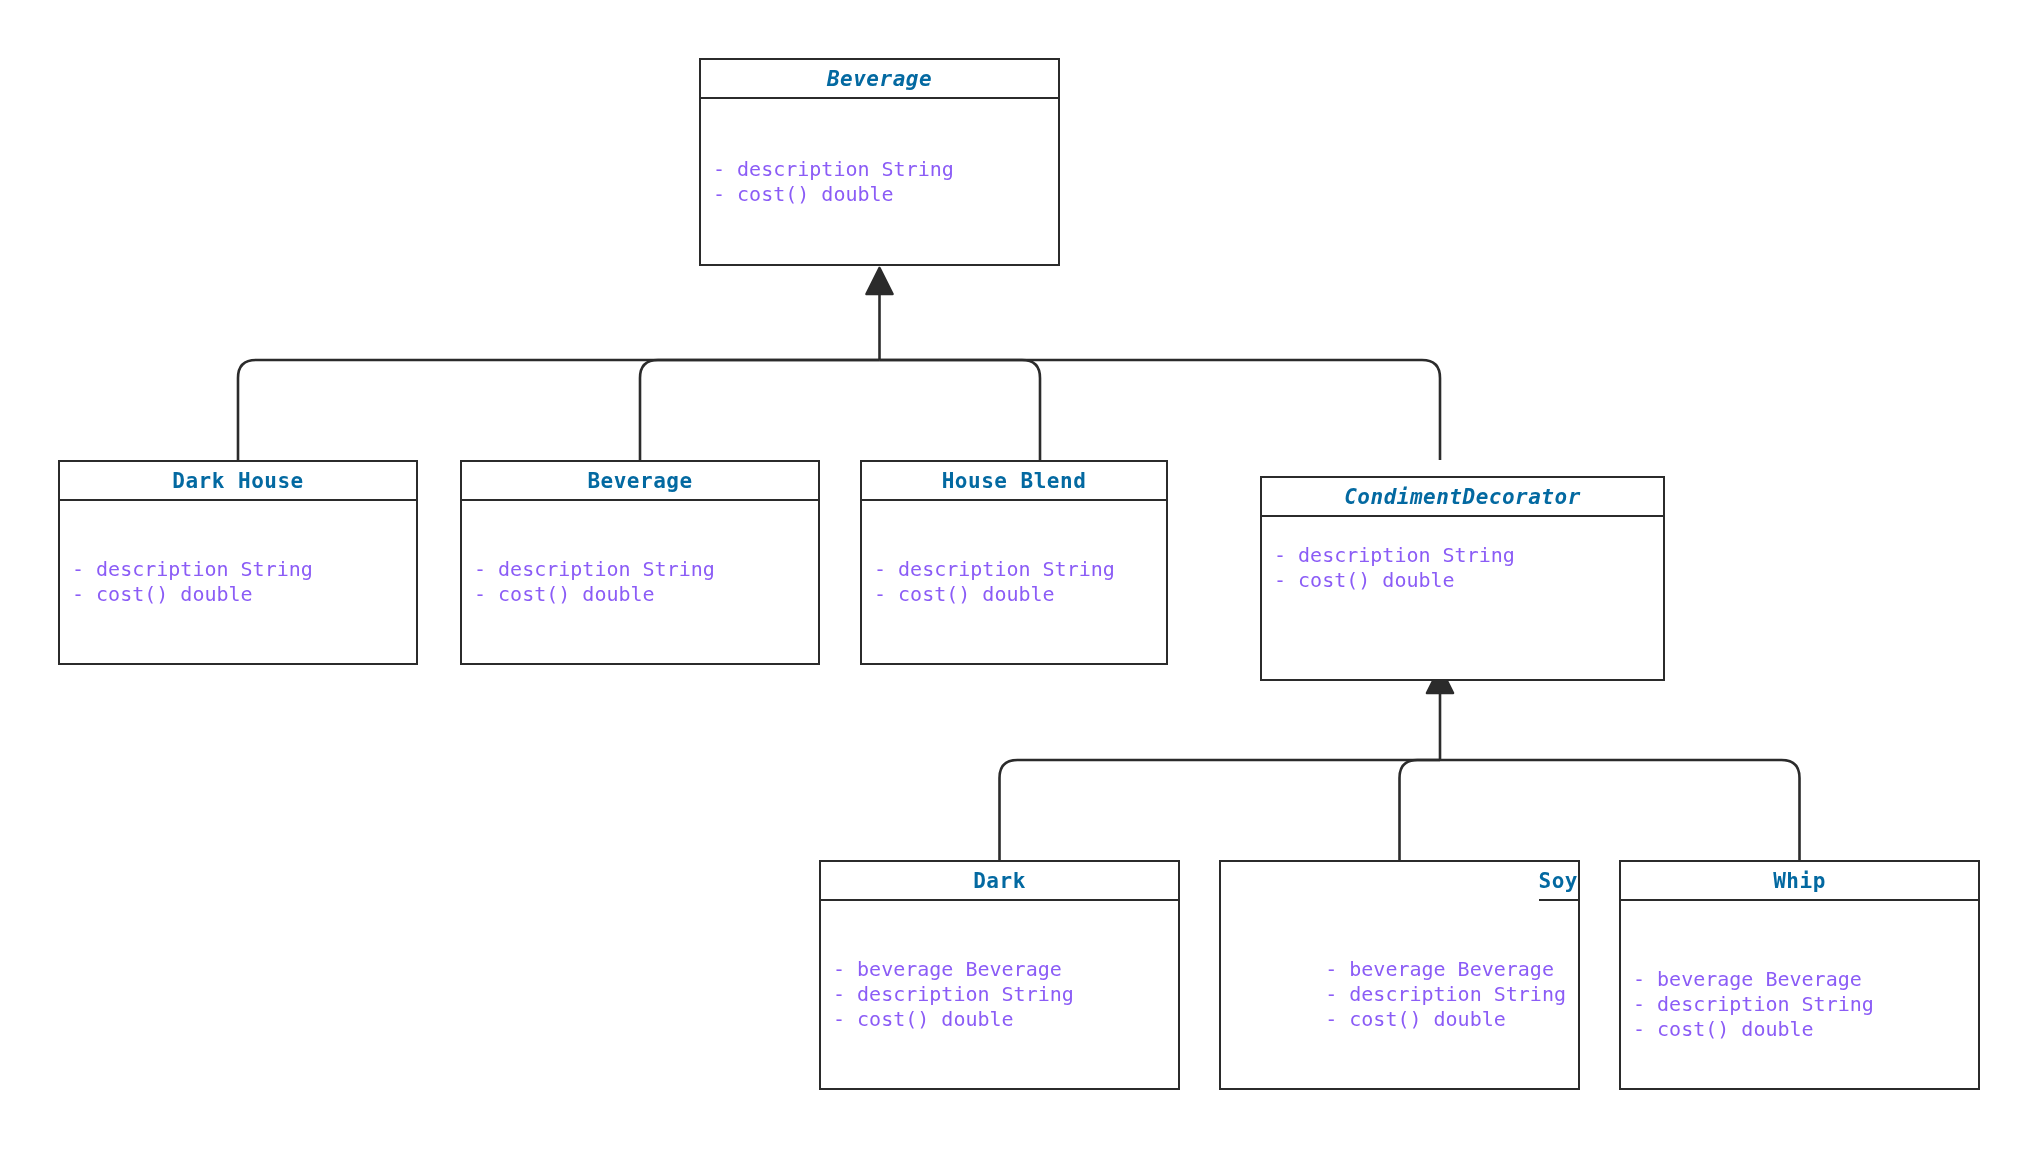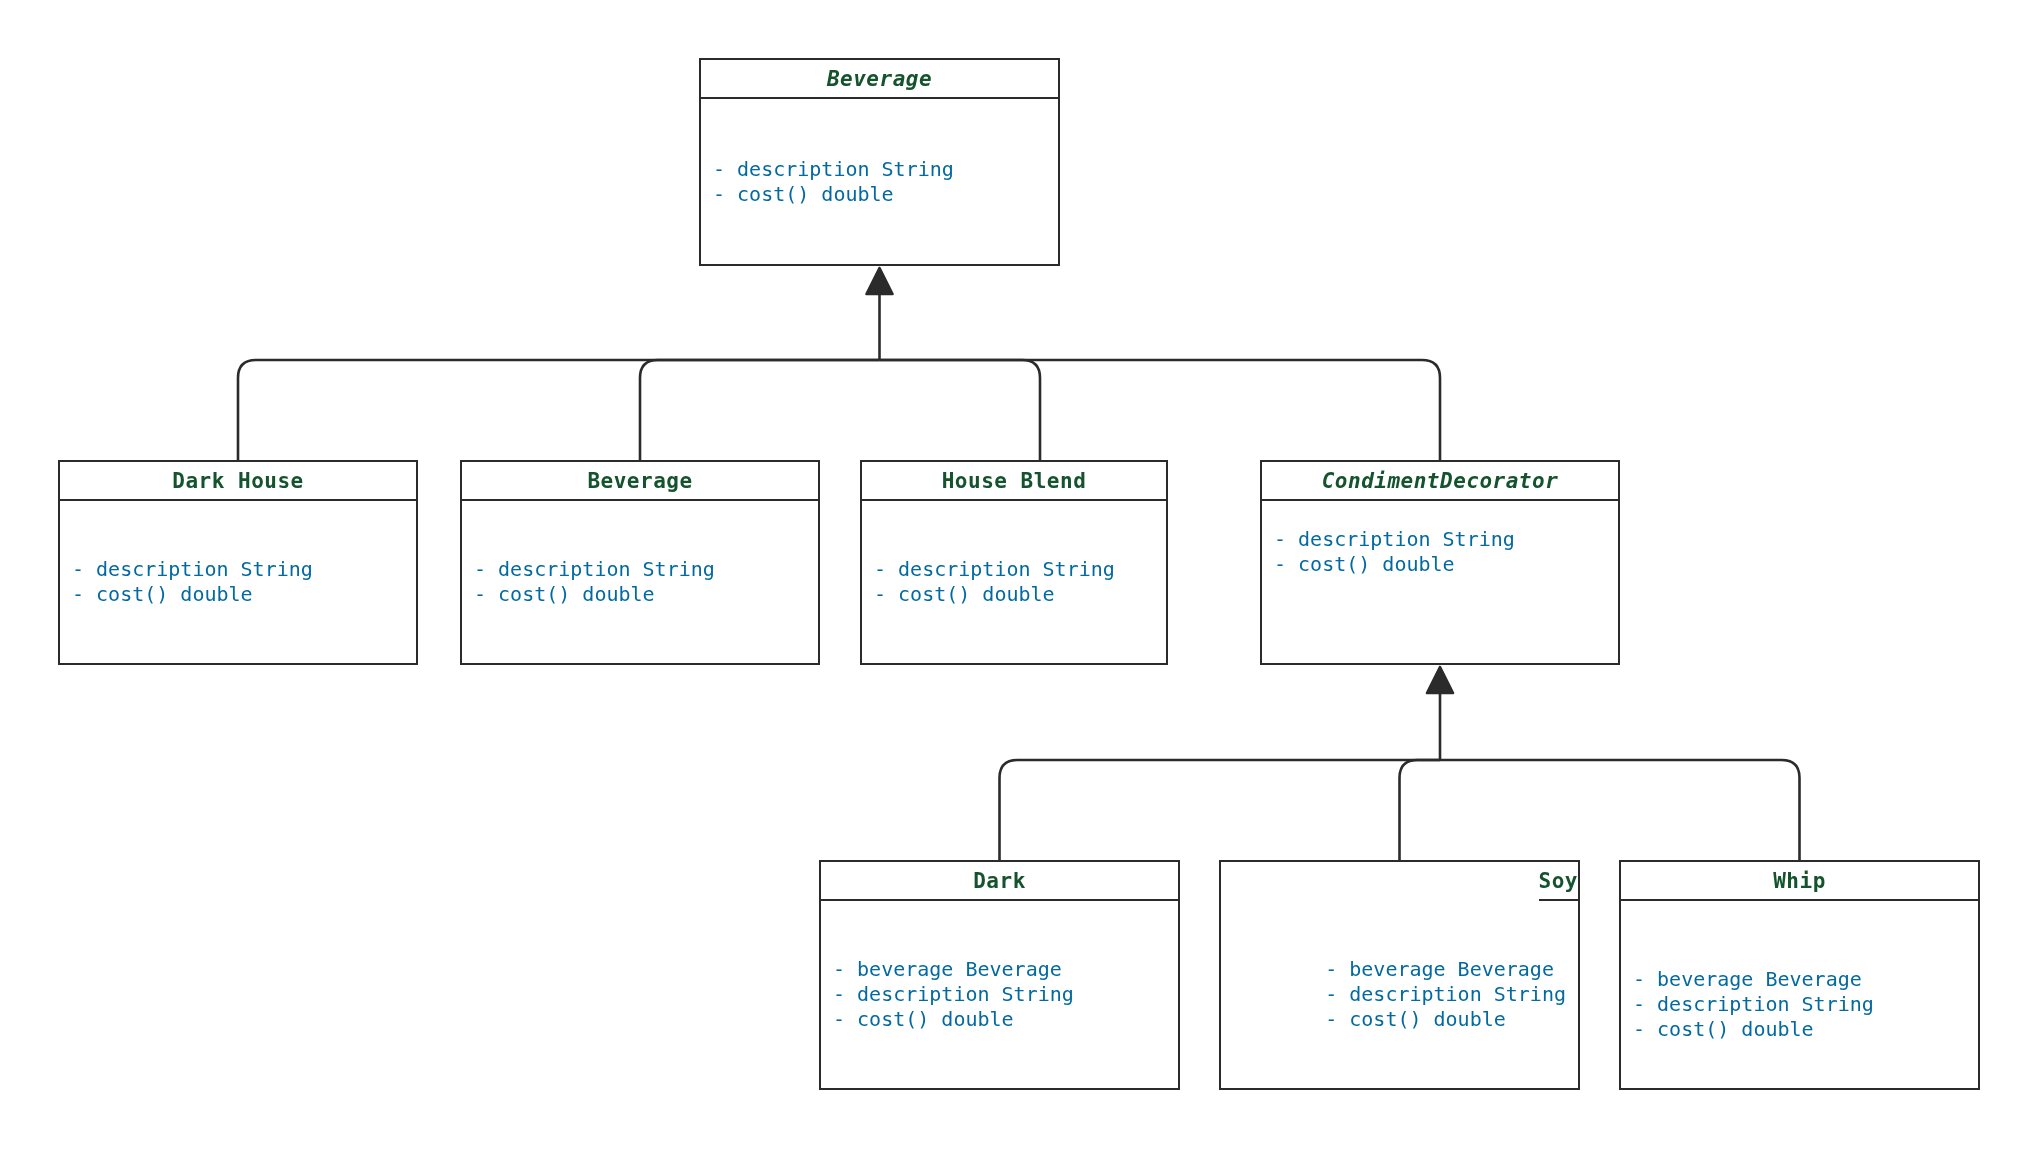--- a/index.html
+++ b/index.html
@@ -37,21 +37,21 @@
   .uml-header {
     box-sizing: border-box;
     height: 39px;
     flex: 0 0 39px;
     border-bottom: 2px solid #2b2b2b;
     display: flex;
     align-items: center;
     justify-content: center;
     font-size: 21px;
     font-weight: bold;
-    color: #14532d;
+    color: #0369a1;
     letter-spacing: 0.5px;
     white-space: nowrap;
     overflow: hidden;
   }
   .uml-header.abstract {
     font-style: italic;
   }
   .uml-body {
     flex: 1 1 auto;
     position: relative;
@@ -60,21 +60,21 @@
     flex-direction: column;
     justify-content: center;
   }
   .uml-body.top-align {
     justify-content: flex-start;
     padding-top: 26px;
   }
   .member {
     font-size: 20px;
     line-height: 25px;
-    color: #0369a1;
+    color: #8b5cf6;
     white-space: pre;
     font-weight: normal;
   }
 </style>
 </head>
 <body>
 
 <div id="canvas">
 
   <svg id="connectors" viewBox="0 0 2038 1169" width="2038" height="1169" xmlns="http://www.w3.org/2000/svg" aria-hidden="true">
@@ -117,21 +117,21 @@
           <div class="member">- cost() double</div>
         </div>
       </div>
       <div class="uml-class" style="left: 860px; top: 460px; width: 308px; height: 205px;">
         <div class="uml-header">House Blend</div>
         <div class="uml-body">
           <div class="member">- description String</div>
           <div class="member">- cost() double</div>
         </div>
       </div>
-      <div class="uml-class" style="left: 1260px; top: 460px; width: 360px; height: 205px;">
+      <div class="uml-class" style="left: 1260px; top: 476px; width: 405px; height: 205px;">
         <div class="uml-header abstract">CondimentDecorator</div>
         <div class="uml-body top-align">
           <div class="member">- description String</div>
           <div class="member">- cost() double</div>
         </div>
       </div>
       <div class="uml-class" style="left: 819px; top: 860px; width: 361px; height: 230px;">
         <div class="uml-header">Dark</div>
         <div class="uml-body">
           <div class="member">- beverage Beverage</div>

